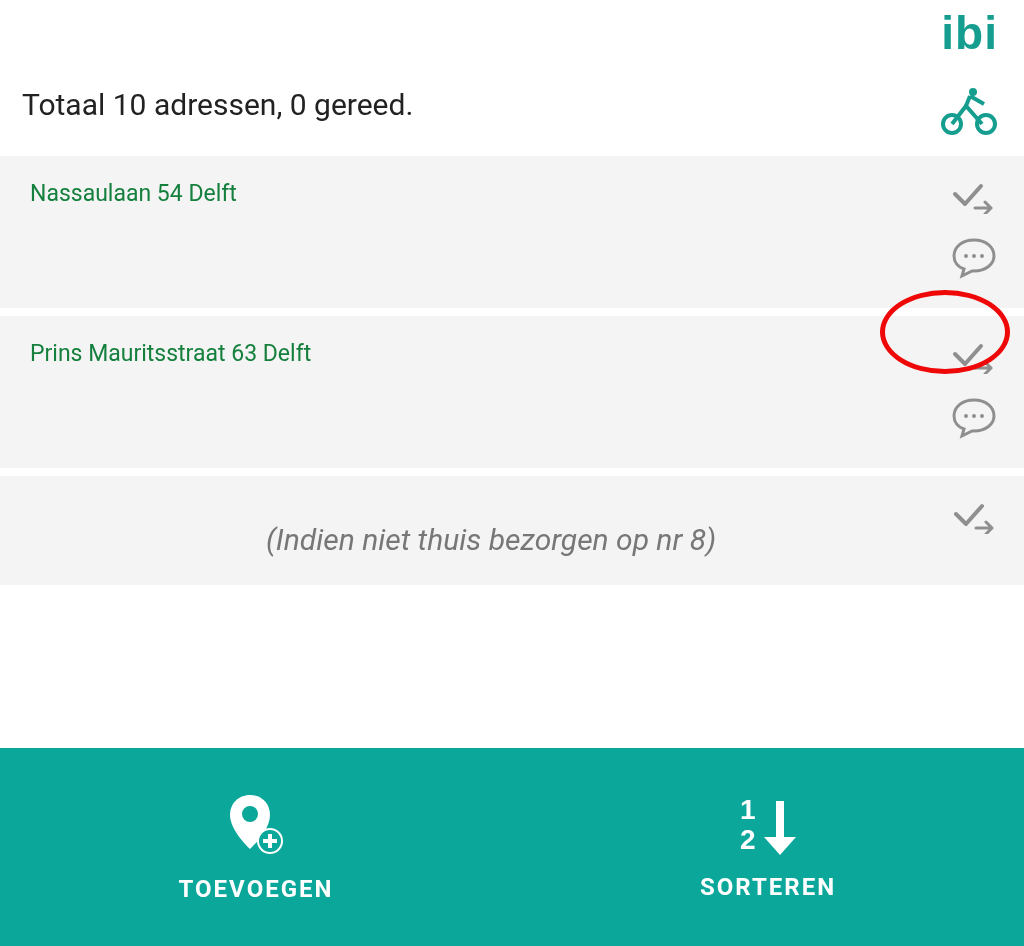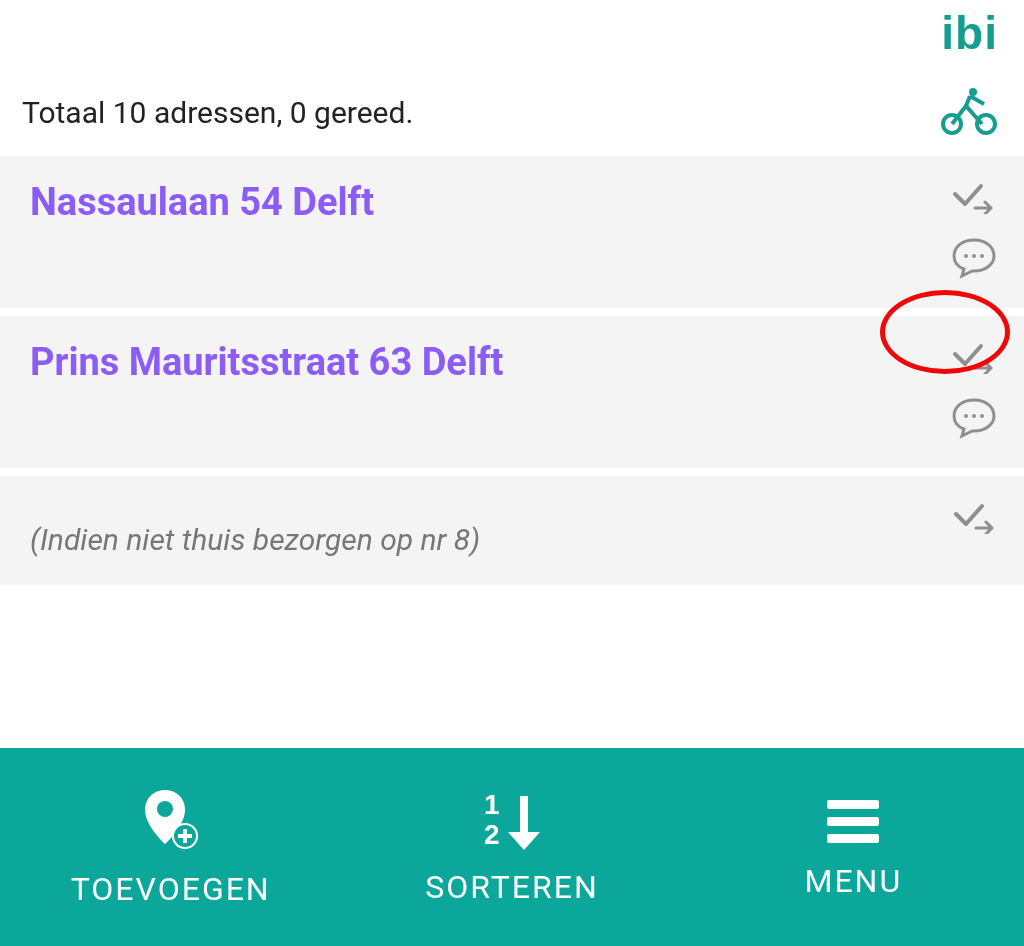--- a/index.html
+++ b/index.html
@@ -3,51 +3,51 @@
 <meta charset="utf-8">
 <style>
   * { box-sizing: border-box; margin: 0; padding: 0; }
   html, body { width: 1024px; height: 946px; font-family: -apple-system, BlinkMacSystemFont, "Segoe UI", Roboto, Helvetica, Arial, sans-serif; background: #fff; color: #333; overflow: hidden; position: relative; }
 
   
   .logo-row { display: flex; justify-content: flex-end; padding: 10px 26px 0 16px; }
   .ibi-logo { font-size: 46px; font-weight: 700; letter-spacing: 1px; color: #159e8f; line-height: 1; font-family: "Trebuchet MS", sans-serif; }
 
   
-  .summary { display: flex; justify-content: space-between; align-items: center; padding: 30px 26px 10px 22px; }
+  .summary { display: flex; justify-content: space-between; padding: 30px 26px 10px 22px; }
   .summary-text { font-size: 30px; line-height: 1.25; color: #222; font-weight: 400; }
   .bike-icon { color: #159e8f; }
 
   
   .list { }
   .card { background: #f4f4f4; margin-top: 8px; padding: 24px 26px 28px 30px; display: flex; justify-content: space-between; }
   .card:first-child { margin-top: 6px; }
   .card-left { flex: 1; }
-  .addr { font-size: 38px; font-weight: 700; color: #8b5cf6; }
-  .note { font-size: 30px; font-style: italic; color: #777; margin-top: 22px; }
+  .addr { font-size: 23px; font-weight: 400; color: #15803d; }
+  .note { font-size: 30px; font-style: italic; color: #777; margin-top: 22px; text-align: center; }
   .card-icons { display: flex; flex-direction: column; align-items: center; gap: 22px; padding-top: 2px; }
   .icon-checkarrow, .icon-speech { color: #8f8f8f; cursor: pointer; }
   .icon-speech svg, .icon-checkarrow svg { display: block; }
 
   
   .anno-ellipse {
     position: absolute;
     border: 5px solid #ef0808;
     border-radius: 50%;
     width: 130px;
     height: 84px;
     left: 880px;
     top: 290px;
     pointer-events: none;
   }
 
   
   .botbar { position: absolute; left: 0; right: 0; bottom: 0; height: 198px; background: #0aa79a; display: flex; }
   .botbtn { flex: 1; display: flex; flex-direction: column; align-items: center; justify-content: center; gap: 14px; color: #fff; cursor: pointer; }
-  .botbtn .lab { font-size: 32px; letter-spacing: 2px; font-weight: 400; }
+  .botbtn .lab { font-size: 24px; letter-spacing: 2px; font-weight: 700; }
   .botbtn svg { display: block; }
 </style>
 </head>
 <body>
 
 <div class="logo-row">
   <div class="ibi-logo">ibi</div>
 </div>
 
 <div class="summary">
@@ -152,24 +152,14 @@
         <text x="10" y="26" font-size="28" font-weight="700" fill="#fff" font-family="Arial">1</text>
         <text x="10" y="56" font-size="28" font-weight="700" fill="#fff" font-family="Arial">2</text>
         <rect x="46" y="8" width="8" height="40"></rect>
         <polygon points="34,44 66,44 50,62"></polygon>
       </svg>
     </span>
     <span class="lab">SORTEREN</span>
   </div>
 
 
-  <div class="botbtn">
-    <span>
-      <svg width="60" height="54" viewBox="0 0 60 54" fill="#fff">
-        <rect x="4" y="6" width="52" height="9" rx="2"></rect>
-        <rect x="4" y="23" width="52" height="9" rx="2"></rect>
-        <rect x="4" y="40" width="52" height="9" rx="2"></rect>
-      </svg>
-    </span>
-    <span class="lab">MENU</span>
-  </div>
 
 </div>
 
 </body></html>

